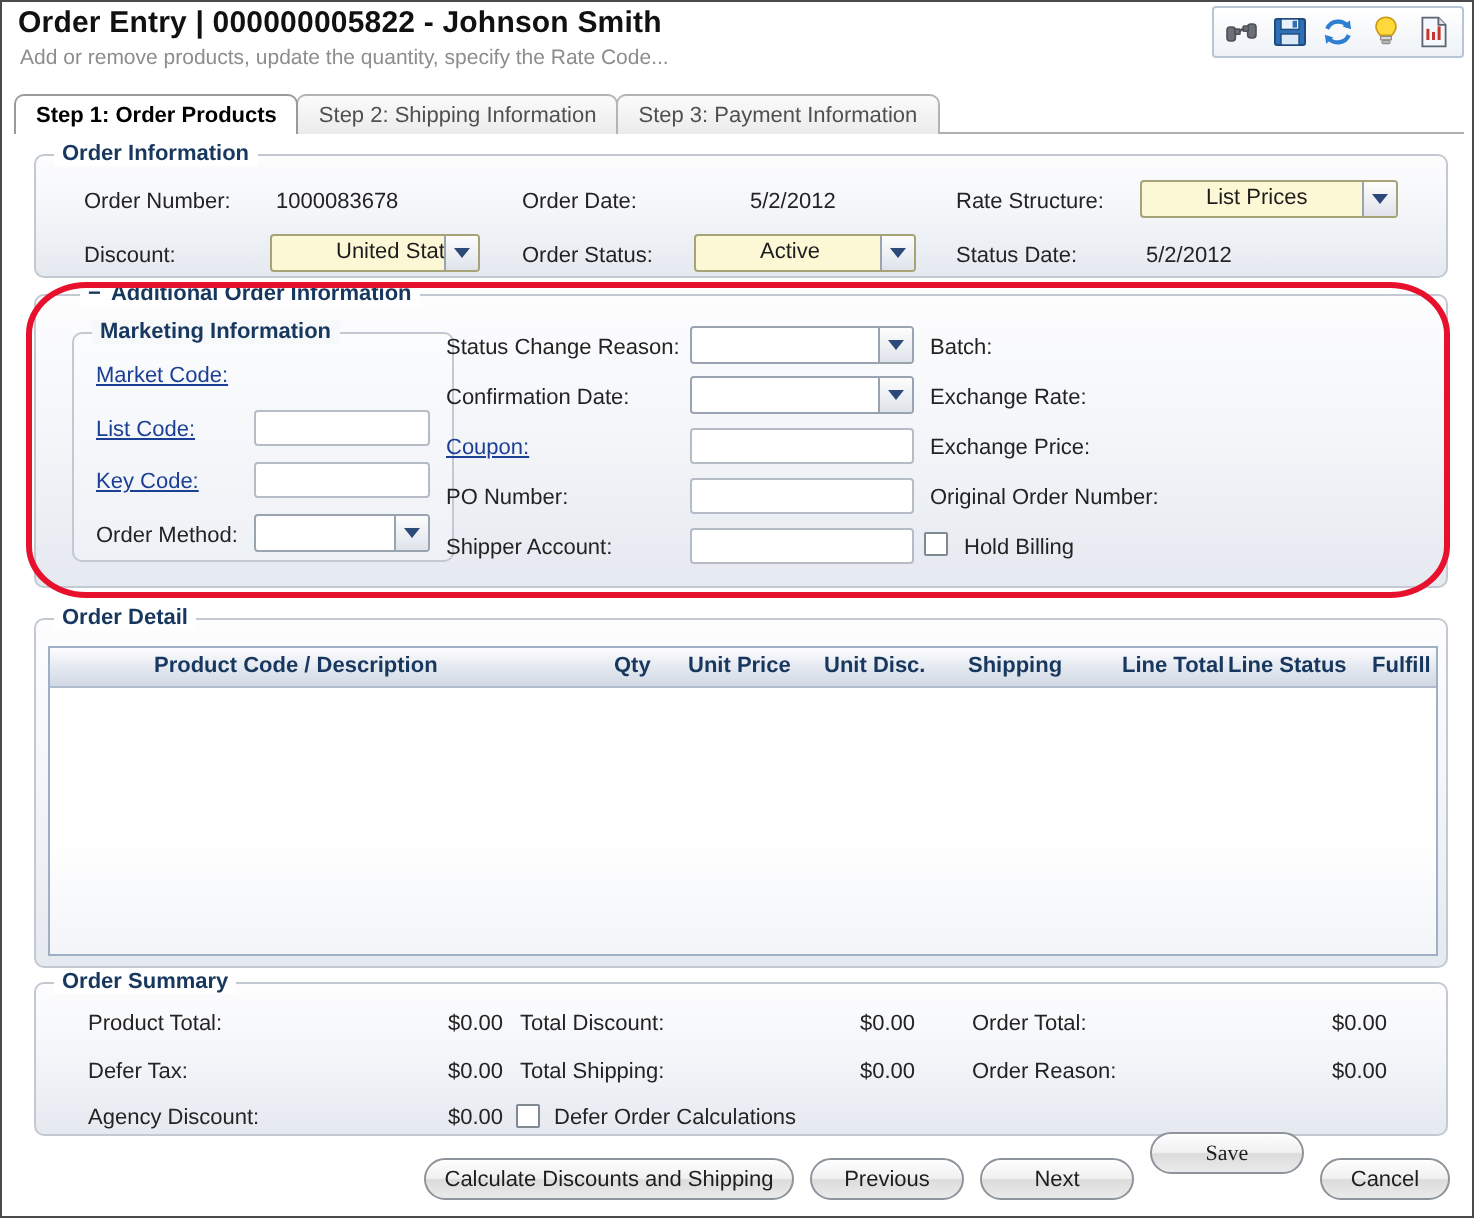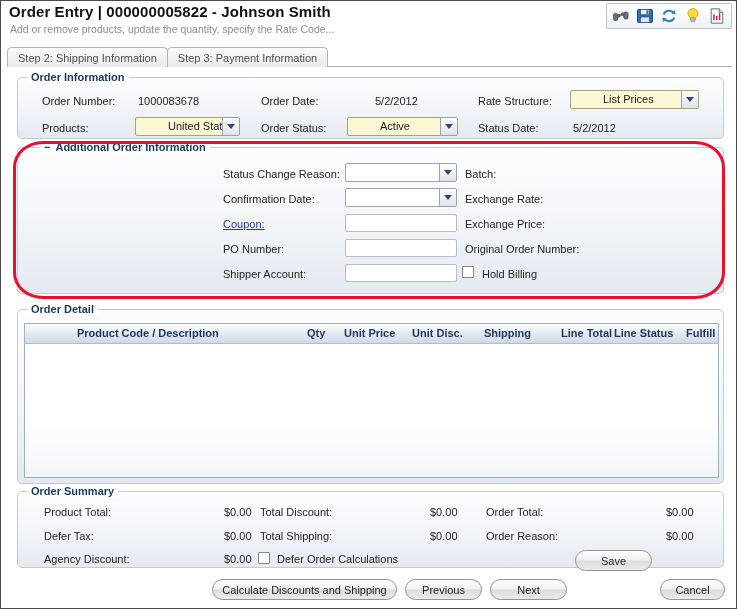--- a/index.html
+++ b/index.html
@@ -206,20 +206,23 @@
         <path d="M11.2 1.8v3.6h3.6" fill="#d7dee8" stroke="#5b6470" stroke-width="0.9"></path>
         <rect x="5.2" y="7.4" width="1.5" height="5.6" fill="#c3372c"></rect>
         <rect x="8" y="9" width="1.5" height="4" fill="#c3372c"></rect>
         <rect x="10.8" y="6.2" width="1.5" height="6.8" fill="#c3372c"></rect>
       </svg>
     </div>
   </div>
 
   <div class="tabs-rule"></div>
   <div class="tabs">
+    <div class="tab active">
+      <span>Step 1: Order Products</span>
+    </div>
     <div class="tab">
       <span>Step 2: Shipping Information</span>
     </div>
     <div class="tab">
       <span>Step 3: Payment Information</span>
     </div>
   </div>
 
   <div class="group" style="left:16px; top:76px; width:707px; height:62px;">
     <div class="legend">Order Information</div>
@@ -231,21 +234,21 @@
     <div class="val" style="left:357px; top:17px;">5/2/2012</div>
 
     <div class="lbl" style="left:460px; top:17px;">Rate Structure:</div>
     <div class="combo yellow" style="left:552px; top:12px; width:129px;">
       <span class="ctext">List Prices</span>
       <span class="cbtn">
           <i></i>
         </span>
     </div>
 
-    <div class="lbl" style="left:24px; top:44px;">Products:</div>
+    <div class="lbl" style="left:24px; top:44px;">Discount:</div>
     <div class="combo yellow" style="left:117px; top:39px; width:105px;">
       <span class="ctext">United States D</span>
       <span class="cbtn">
           <i></i>
         </span>
     </div>
 
     <div class="lbl" style="left:243px; top:44px;">Order Status:</div>
     <div class="combo yellow" style="left:329px; top:39px; width:111px;">
       <span class="ctext">Active</span>
@@ -256,20 +259,39 @@
 
     <div class="lbl" style="left:460px; top:44px;">Status Date:</div>
     <div class="val" style="left:555px; top:44px;">5/2/2012</div>
   </div>
 
   <div class="group" style="left:16px; top:146px; width:707px; height:147px;">
     <div class="legend" style="left:22px;">
       <span style="color:#17375e; margin-right:5px;">−</span><span>Additional Order Information</span>
     </div>
 
+    <div class="group" style="left:18px; top:18px; width:191px; height:115px; background:linear-gradient(#fbfcfd,#eef1f6);">
+      <div class="legend" style="background:#f6f8fa;">Marketing Information</div>
+
+      <div class="lnk" style="left:11px; top:15px;">Market Code:</div>
+
+      <div class="lnk" style="left:11px; top:42px;">List Code:</div>
+      <input class="tin" style="left: 90px; top: 38px; width: 88px;" value="">
+
+      <div class="lnk" style="left:11px; top:68px;">Key Code:</div>
+      <input class="tin" style="left: 90px; top: 64px; width: 88px;" value="">
+
+      <div class="lbl" style="left:11px; top:95px;">Order Method:</div>
+      <div class="combo" style="left:90px; top:90px; width:88px;">
+        <span class="ctext"></span>
+        <span class="cbtn">
+            <i></i>
+          </span>
+      </div>
+    </div>
 
     <div class="lbl" style="left:205px; top:20px;">Status Change Reason:</div>
     <div class="combo" style="left:327px; top:15px; width:112px;">
       <span class="ctext"></span>
       <span class="cbtn">
           <i></i>
         </span>
     </div>
 
     <div class="lbl" style="left:205px; top:45px;">Confirmation Date:</div>
@@ -343,20 +365,20 @@
 
   <div class="btn" style="left:211px; top:578px; width:185px;">
     <span>Calculate Discounts and Shipping</span>
   </div>
   <div class="btn" style="left:404px; top:578px; width:77px;">
     <span>Previous</span>
   </div>
   <div class="btn" style="left:489px; top:578px; width:77px;">
     <span>Next</span>
   </div>
-  <div class="btn" style="left:574px; top:549px; width:77px;">
+  <div class="btn" style="left:574px; top:565px; width:77px;font-family:Liberation Serif, serif;">
     <span>Save</span>
   </div>
   <div class="btn" style="left:659px; top:578px; width:65px;">
     <span>Cancel</span>
   </div>
 
 </div>
 
 </body></html>

